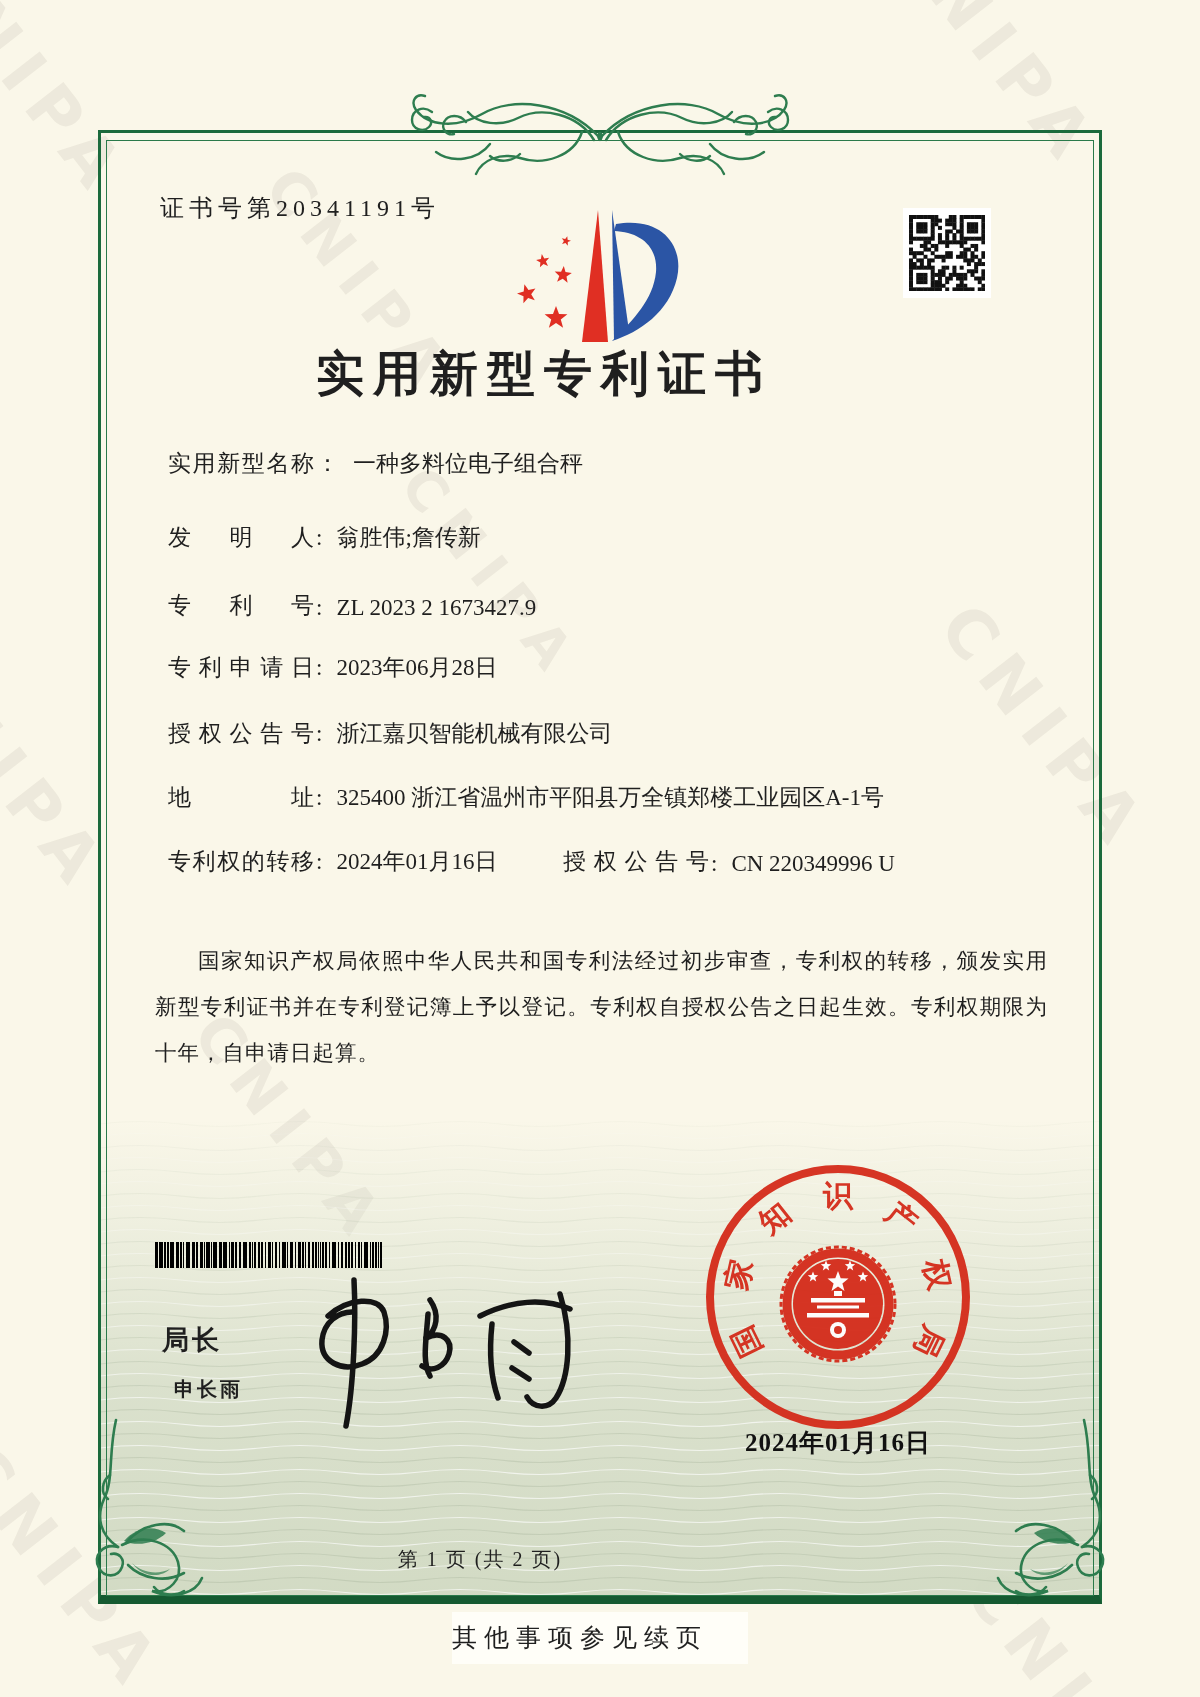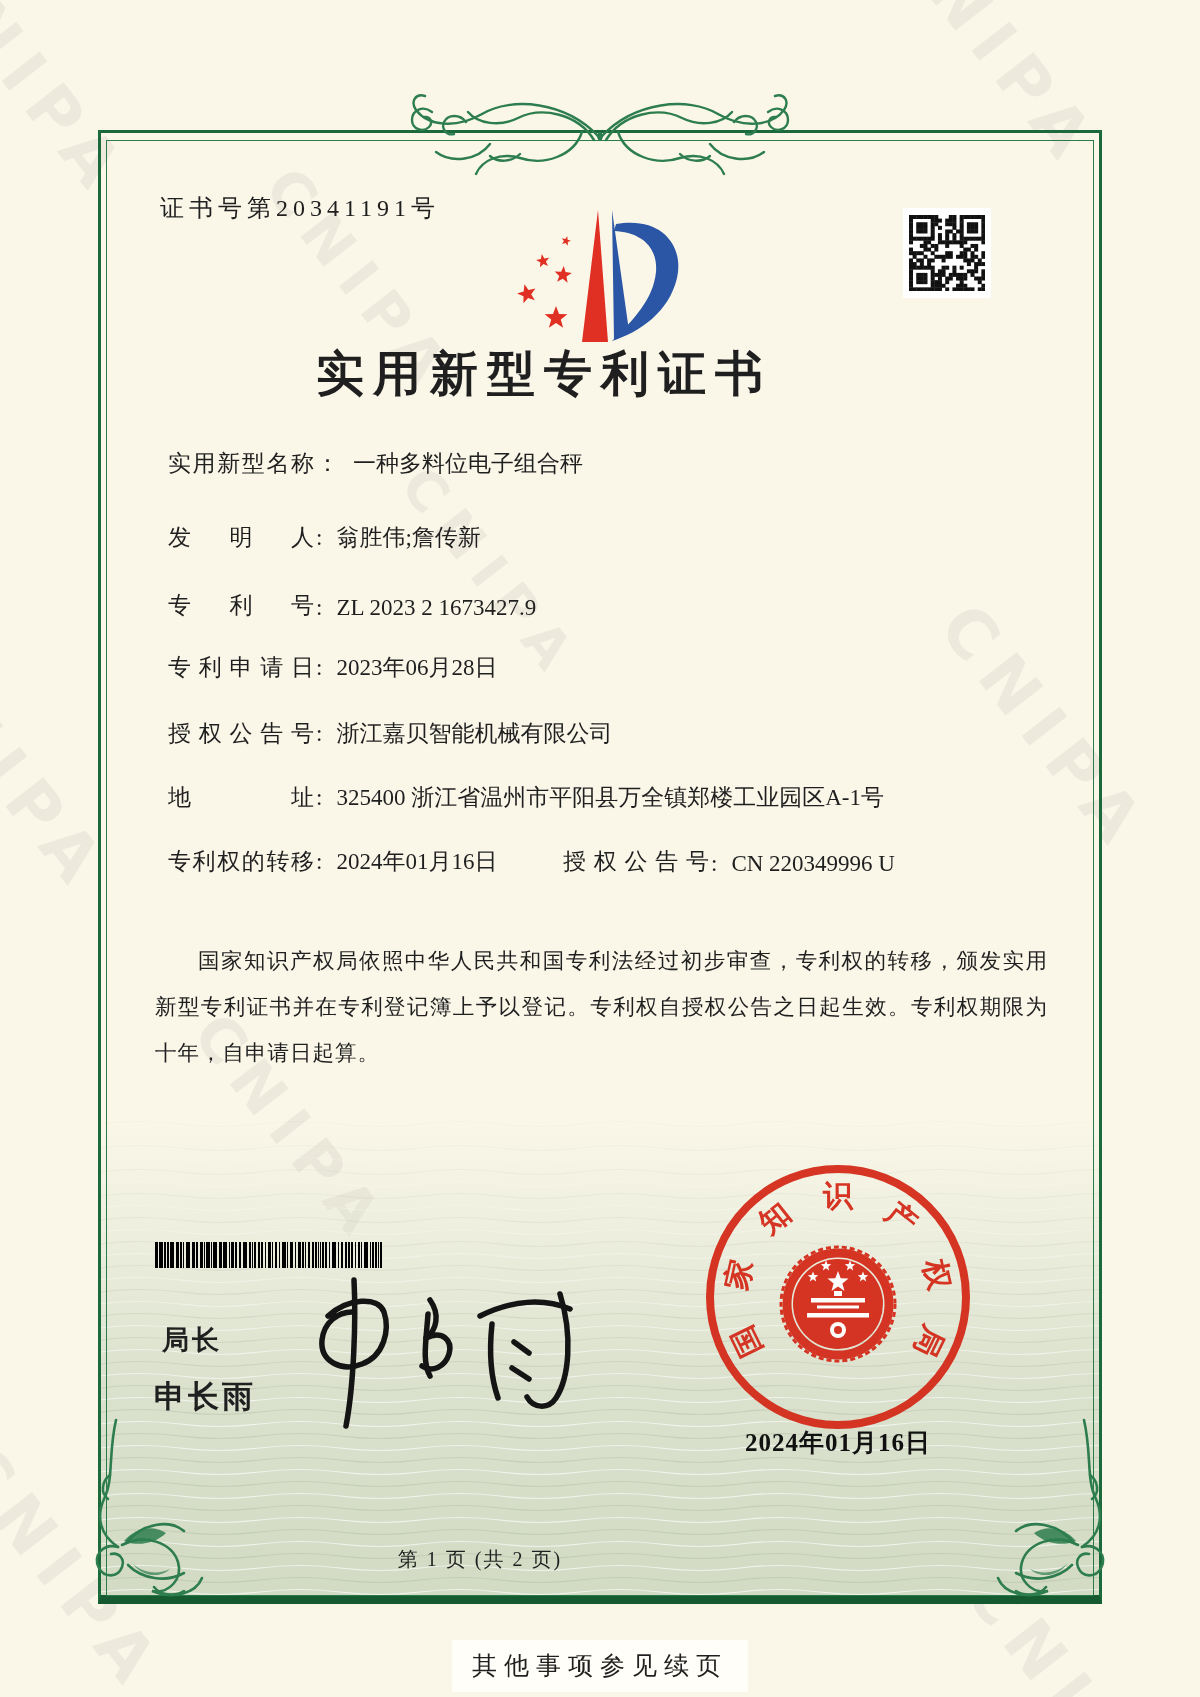--- a/index.html
+++ b/index.html
@@ -35,27 +35,27 @@
   #qr-box{left:903px;top:208px;width:88px;height:90px;background:#ffffff;display:flex;align-items:center;justify-content:center;}
   #doc-title{left:0;top:342px;width:1088px;text-align:center;font-size:48px;font-weight:bold;letter-spacing:9px;}
   .frow{position:absolute;left:168px;font-size:23px;white-space:nowrap;}
   .flabel{display:inline-block;width:146px;text-align:justify;text-align-last:justify;vertical-align:bottom;}
   .fcolon{display:inline-block;margin-left:2px;}
   .fval{margin-left:14px;}
   .fgroup2{position:absolute;left:395px;top:0;}
   #paragraphs{left:155px;top:938px;width:893px;font-size:21.5px;line-height:2.15;letter-spacing:1px;text-align:justify;}
   #paragraphs p{margin:0 0 6px 0;text-indent:2em;}
   #director-title{left:162px;top:1322px;font-family:"Liberation Sans","DejaVu Sans",sans-serif;font-weight:600;font-size:27px;letter-spacing:3px;}
-  #director-name{left:154px;top:1376px;font-family:"Liberation Sans","DejaVu Sans",sans-serif;font-weight:600;font-size:31px;letter-spacing:3px;text-align:right;}
+  #director-name{left:174px;top:1376px;font-family:"Liberation Sans","DejaVu Sans",sans-serif;font-weight:600;font-size:20px;letter-spacing:3px;text-align:right;}
   #seal-wrap{left:698px;top:1152px;width:280px;height:300px;opacity:.93;}
   #seal-date{left:698px;top:1426px;width:280px;text-align:center;font-size:25px;font-weight:bold;letter-spacing:1px;color:#111;}
   #page-info{left:0;top:1546px;width:960px;text-align:center;font-size:20px;letter-spacing:2px;}
   #cont-box{
     left:452px;top:1612px;width:296px;height:52px;background:#fffef8;
-    text-align:center;line-height:52px;font-size:25px;letter-spacing:7px;margin-top:28px;
+    text-align:left;line-height:52px;font-size:25px;letter-spacing:7px;
   }
   #barcode-box{left:155px;top:1242px;width:232px;height:26px;}
   #sig-box{left:288px;top:1268px;width:310px;height:170px;}
   #logo-box{left:512px;top:208px;width:176px;height:142px;}
   #top-ornament{left:370px;top:88px;width:460px;height:92px;}
   .corner-orn{width:150px;height:185px;}
   #corner-left{left:88px;top:1415px;}
   #corner-right{left:962px;top:1415px;transform:scaleX(-1);}
   svg{display:block;}
 </style>

